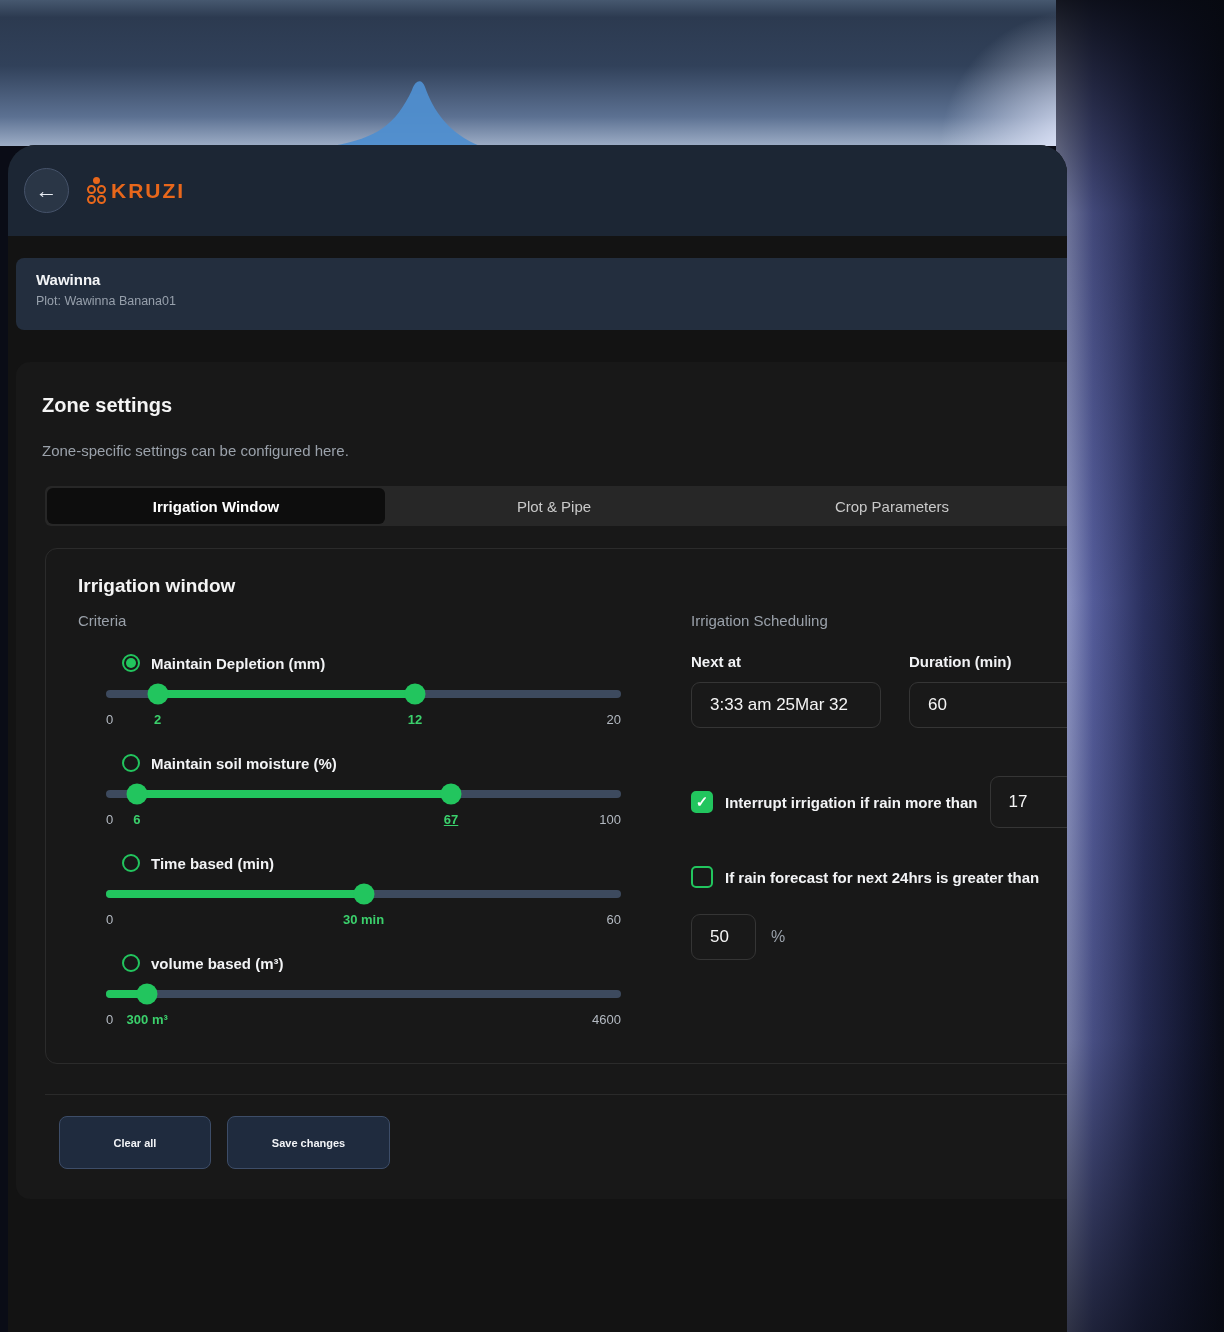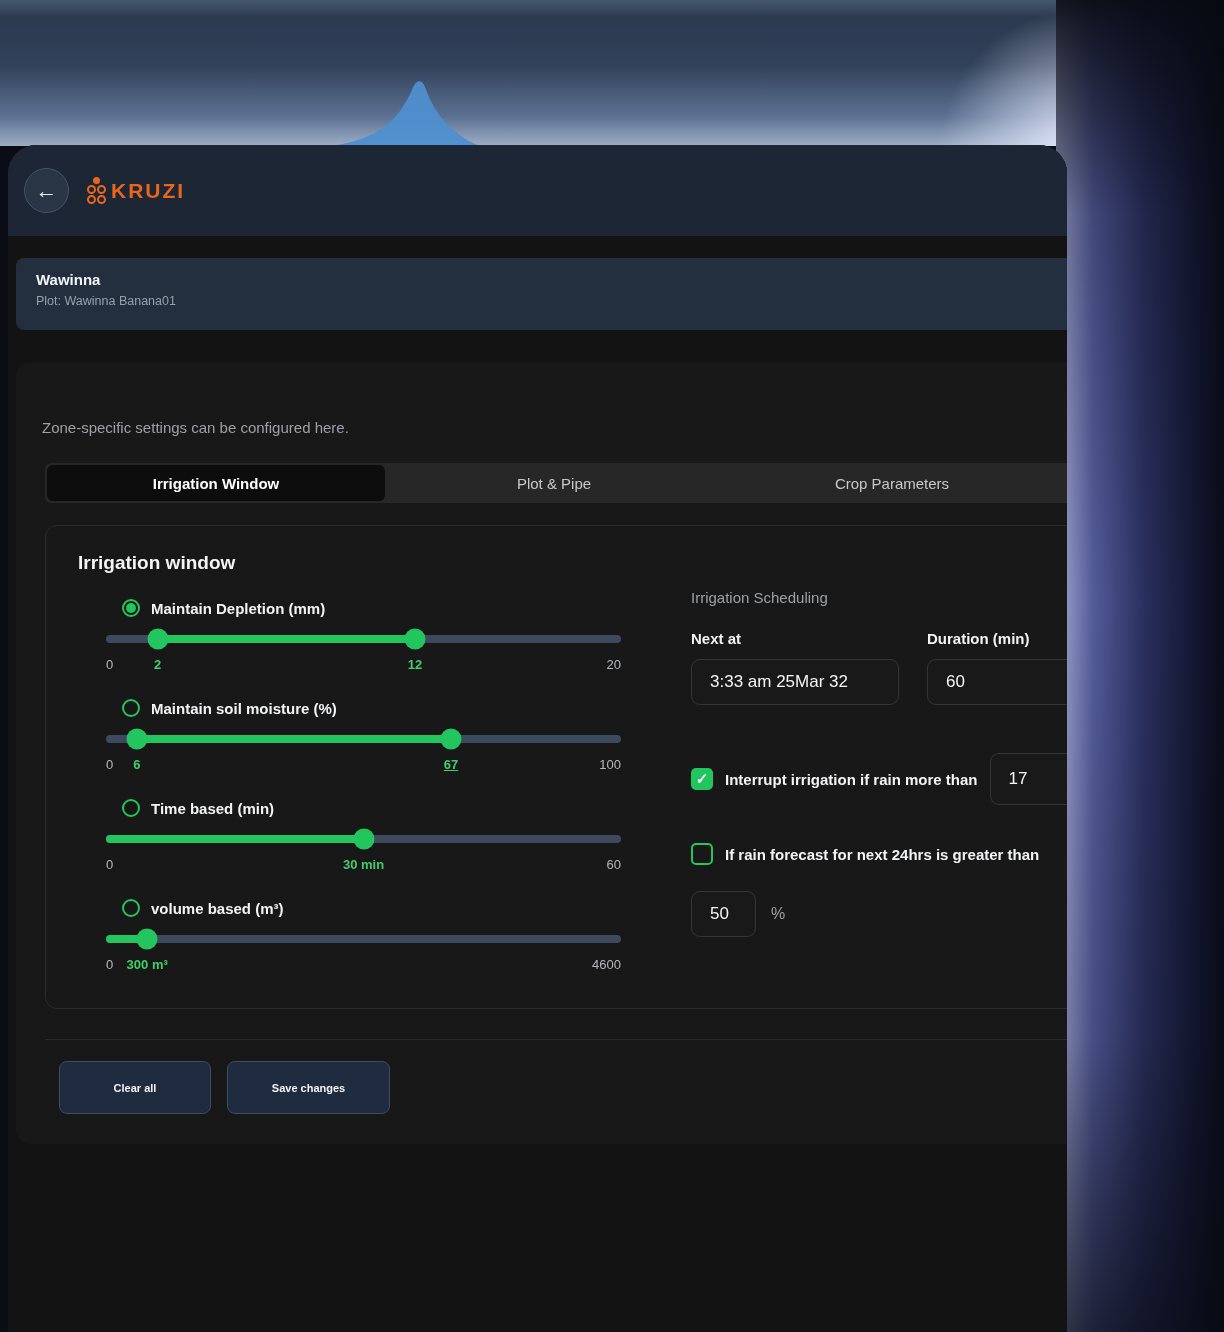--- a/index.html
+++ b/index.html
@@ -73,21 +73,21 @@
   .scale { position:relative; height:17px; margin-top:8px; font-size:13px; color:#b3b9c1; }
   .scale-min { position:absolute; left:0; }
   .scale-max { position:absolute; right:0; }
   .scale-val { position:absolute; transform:translateX(-50%); color:#3bd06c;
     font-weight:bold; white-space:nowrap; }
 
   .col-right { width:480px; flex:0 0 480px; padding-top:1px; }
   .sched-label { color:#9aa1aa; font-size:15px; margin-top:36px; }
   .field-row { display:flex; gap:28px; margin-top:24px; }
   .field-label { color:#f2f3f5; font-size:15px; font-weight:bold; }
-  .input-box { margin-top:12px; width:208px; height:46px; background:#191919;
+  .input-box { margin-top:12px; width:190px; height:46px; background:#191919;
     border:1px solid #353535; border-radius:9px; color:#f5f5f5; font-size:17px;
     display:flex; align-items:center; padding-left:18px; cursor:text; }
   .check-row { display:flex; align-items:center; gap:12px; margin-top:48px; }
   .check-row.second { margin-top:38px; }
   .cb { width:22px; height:22px; border:2px solid var(--green); border-radius:5px;
     flex:0 0 22px; position:relative; cursor:pointer; }
   .cb.checked { background:var(--green); }
   .cb.checked::after { content:'✓'; position:absolute; left:50%; top:50%;
     transform:translate(-50%,-52%); color:#ffffff; font-size:15px; font-weight:bold; }
   .cb-label { color:#f2f3f5; font-size:15px; font-weight:bold; white-space:nowrap; }
@@ -136,38 +136,40 @@
         <span class="logo-text">KRUZI</span>
       </div>
     </div>
 
     <div class="zone-banner">
       <div class="title">Wawinna</div>
       <div class="sub">Plot: Wawinna Banana01</div>
     </div>
 
     <div class="outer-card">
+      <div class="h-zone">Zone settings</div>
       <div class="zone-desc">Zone-specific settings can be configured here.</div>
 
       <div class="tabstrip">
         <div class="tab active">
           <span>Irrigation Window</span>
         </div>
         <div class="tab">
           <span>Plot &amp; Pipe</span>
         </div>
         <div class="tab">
           <span>Crop Parameters</span>
         </div>
       </div>
 
       <div class="inner-card">
 
         <div class="col-left">
           <div class="h-irr">Irrigation window</div>
+          <div class="muted-label">Criteria</div>
 
           <div class="criterion">
             <div class="crit-head">
               <span class="radio selected"></span>
               <span class="crit-label">Maintain Depletion (mm)</span>
             </div>
             <div class="slider-area">
               <div class="slider">
                 <div class="track"></div>
                 <div class="fill" style="left: 10%; width: 50%;"></div>

